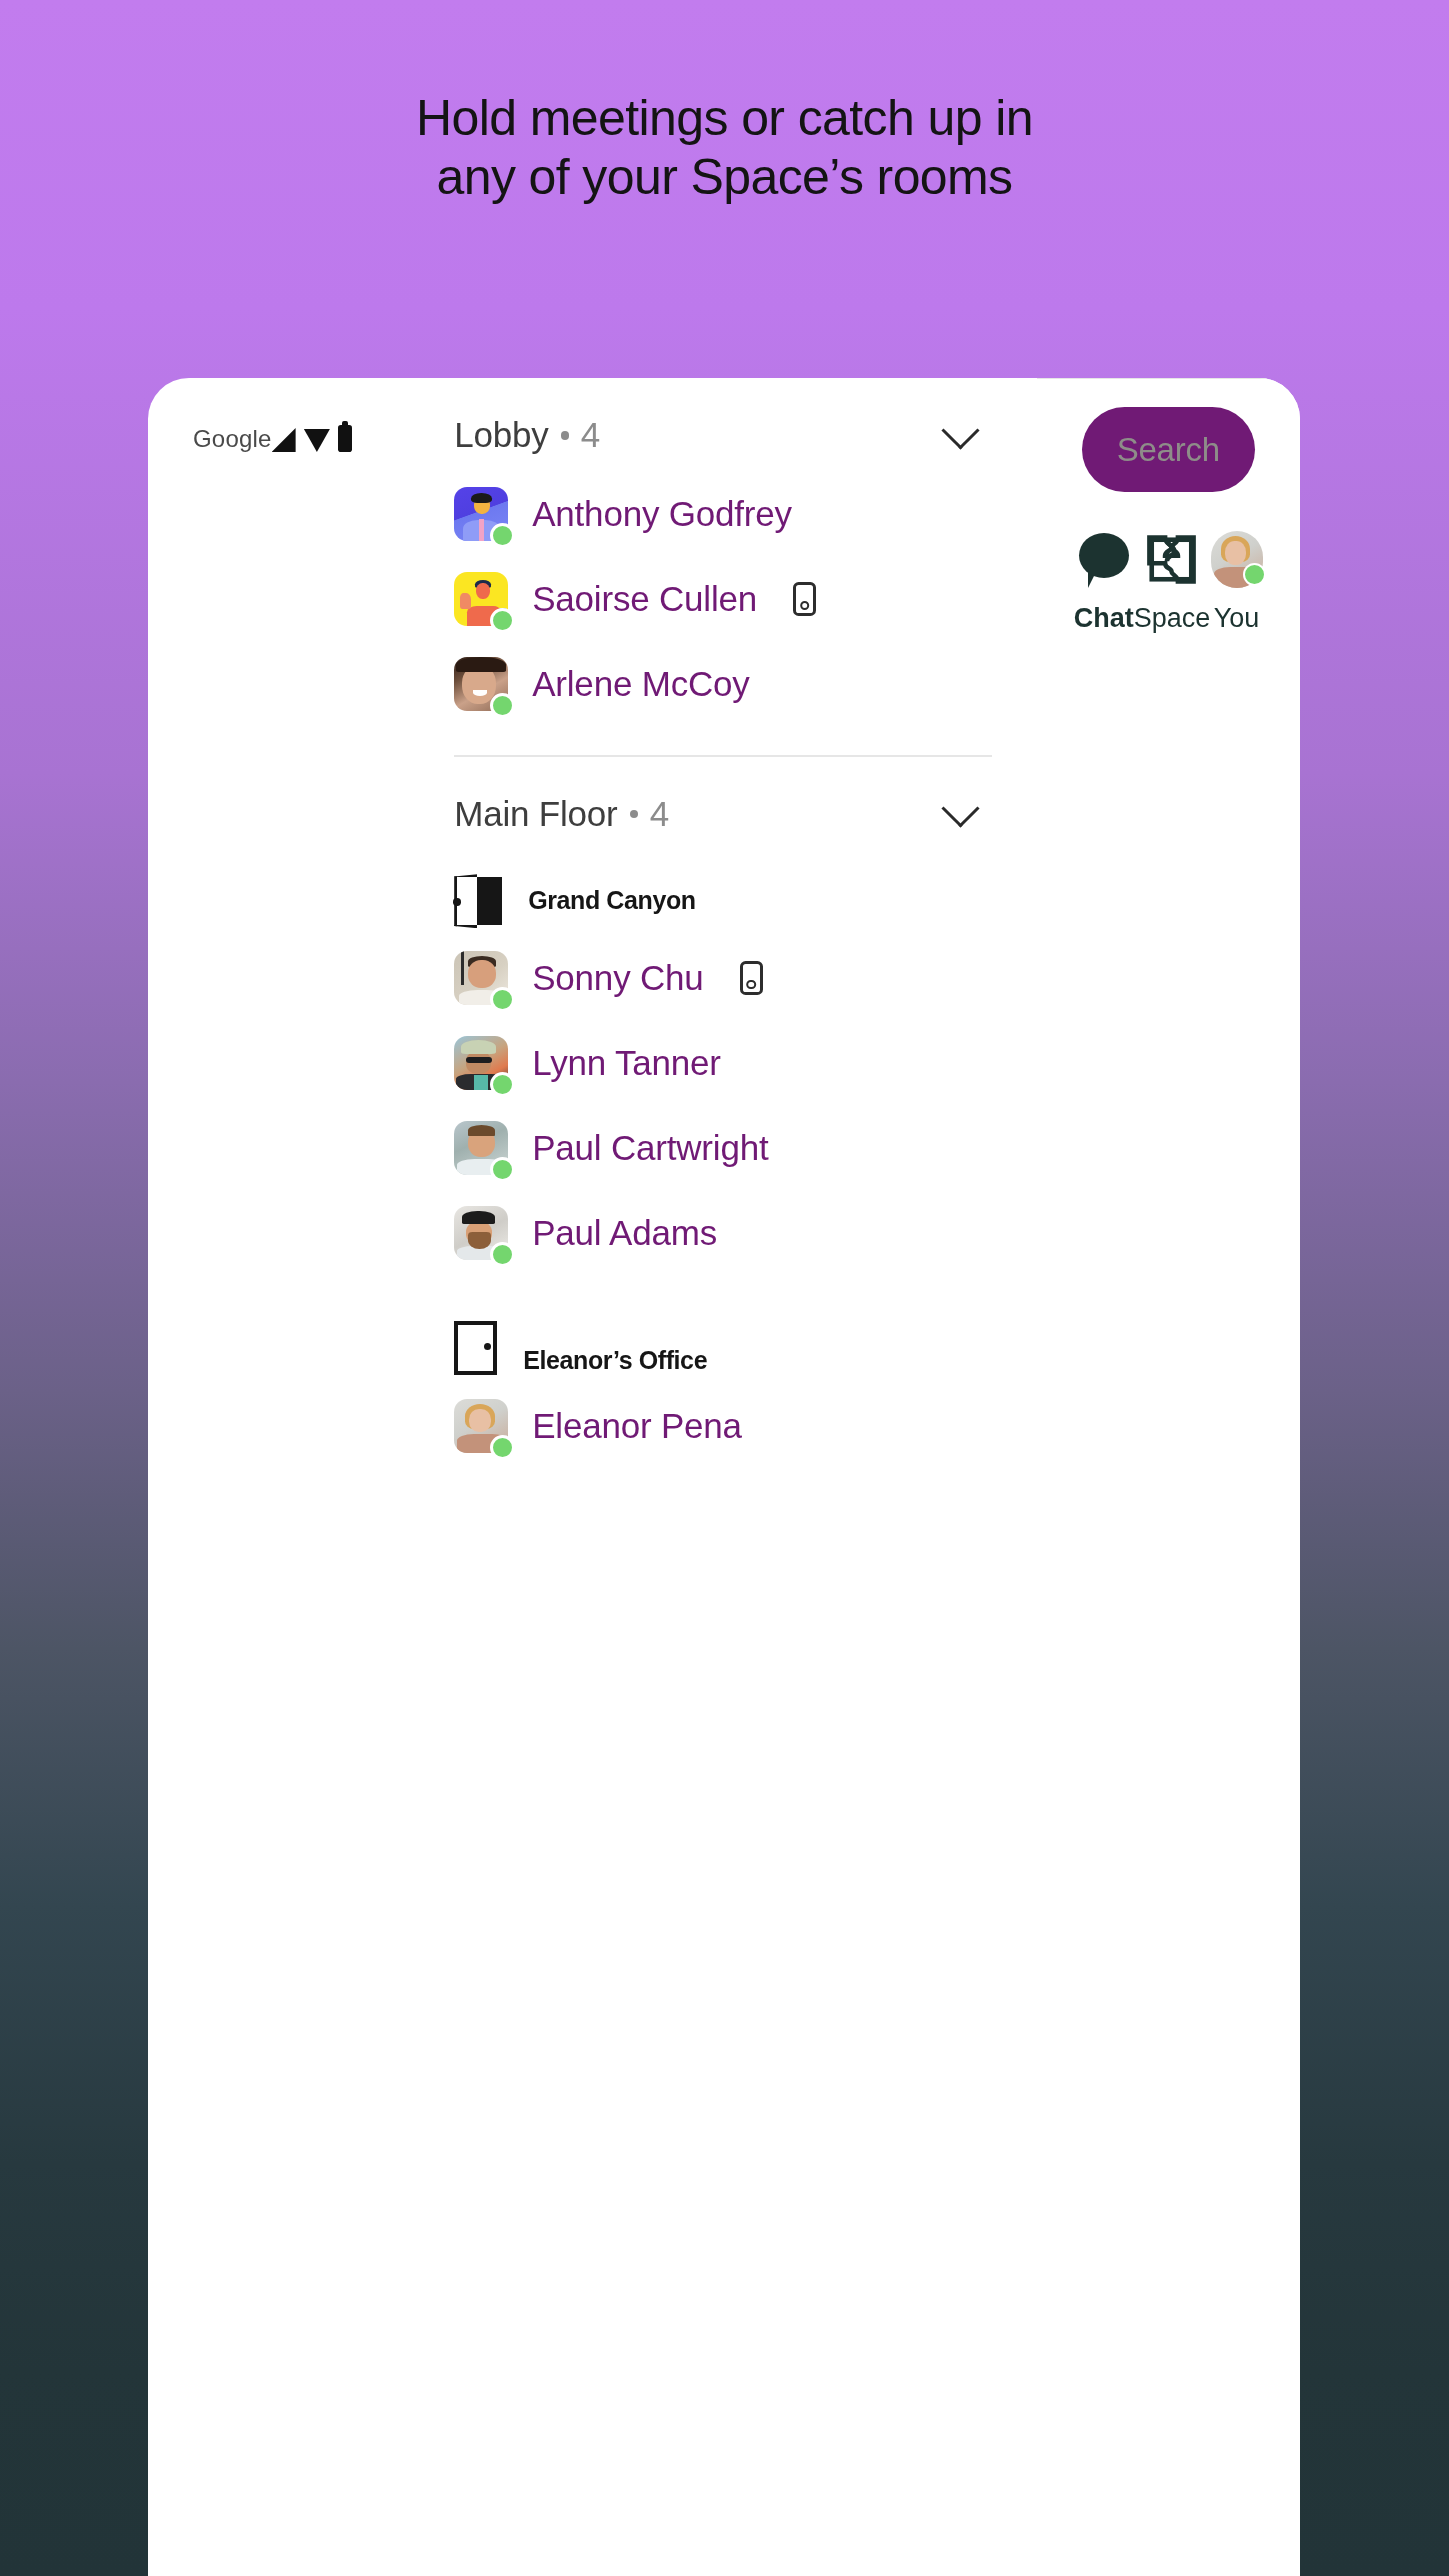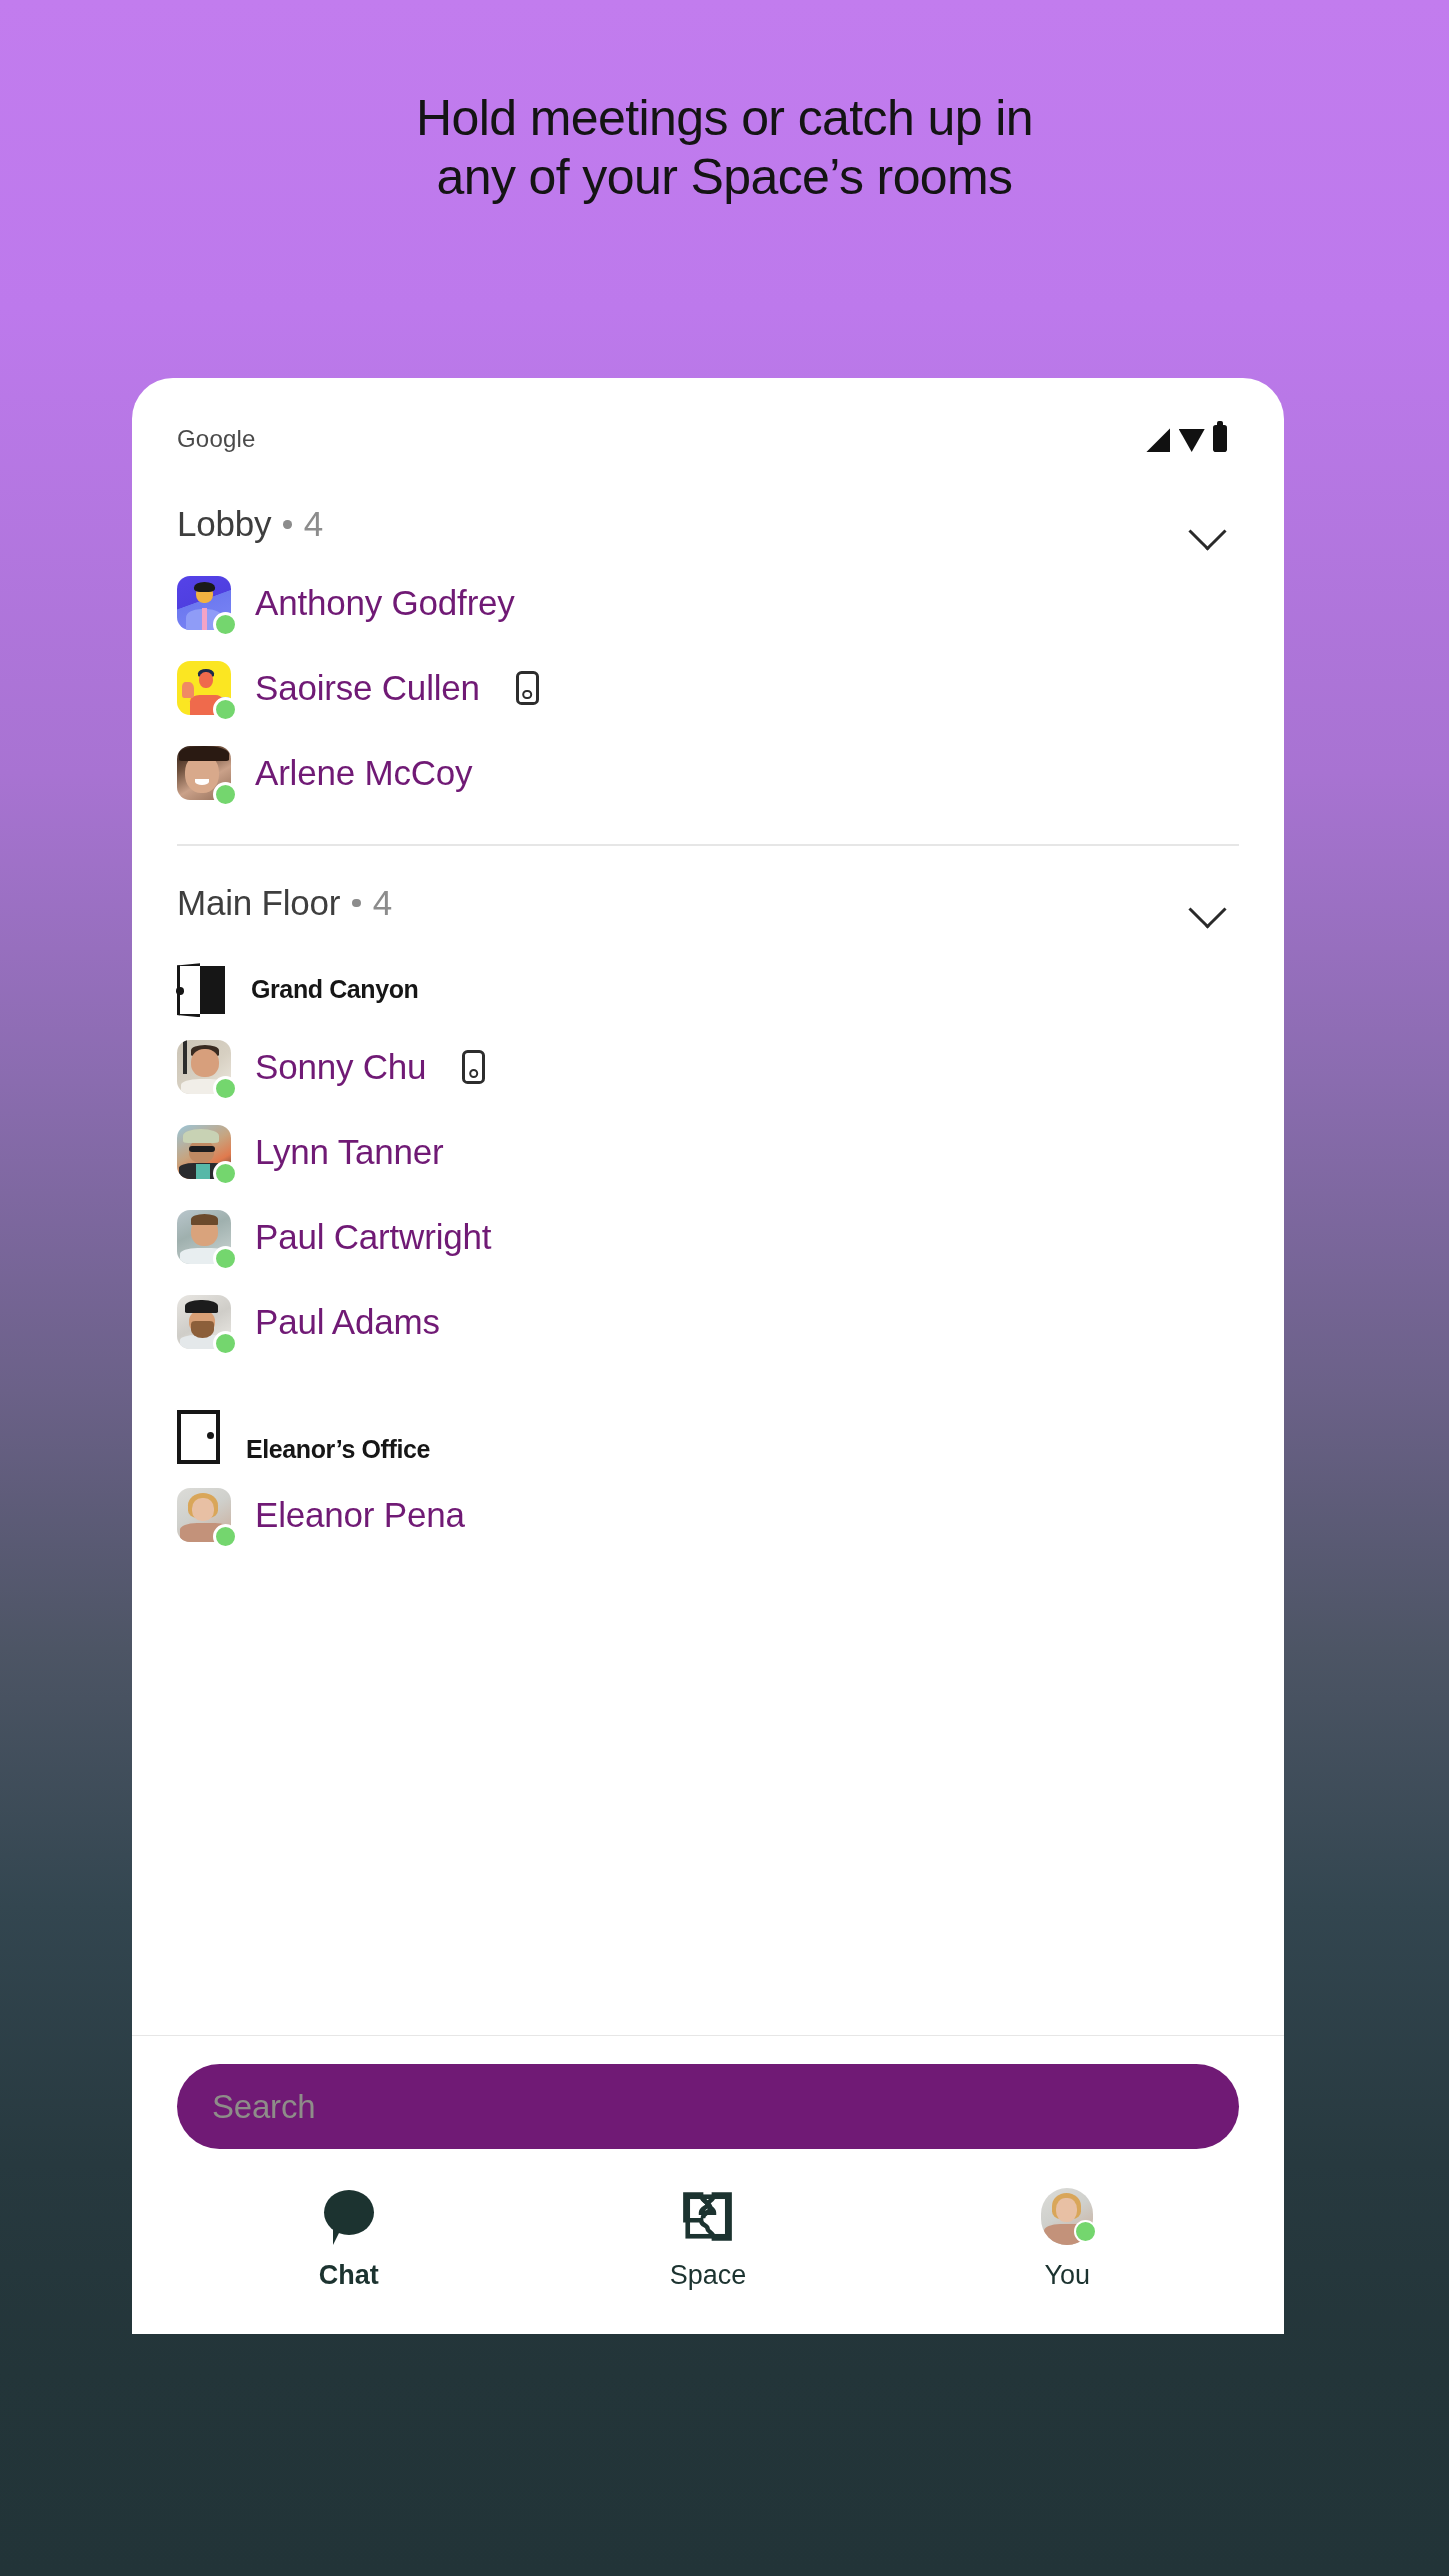--- a/index.html
+++ b/index.html
@@ -32,27 +32,26 @@
     font-size:50px;
     font-weight:normal;
     line-height:1.18;
     letter-spacing:-0.6px;
   }
   .headline .ln { display:block; }
 
   
   .phone {
     position:absolute;
-    left:132px; top:378px;
-    width:1152px; height:1956px;
+    left:148px; top:378px;
+    width:1152px; height:2198px;
     background:#ffffff;
     border-radius:41px 41px 0 0;
     overflow:hidden;
     display:flex;
-    flex-direction:column;
   }
 
   
   .statusbar {
     height:89px;
     flex:0 0 89px;
     display:flex;
     align-items:center;
     justify-content:space-between;
     padding:32px 57px 0 45px;
@@ -100,21 +99,21 @@
     flex:1 1 auto;
     overflow:hidden;
     padding:0;
   }
 
   .floor {
     padding:0 45px;
   }
   .floor-head {
     display:flex;
-    align-items:flex-end;
+    align-items:flex-start;
     justify-content:space-between;
     padding:37px 0 16.7px 0;
   }
   .floor-name {
     font-size:35px;
     color:#3e3e3e;
     letter-spacing:-0.2px;
     display:flex;
     align-items:baseline;
     gap:0;

